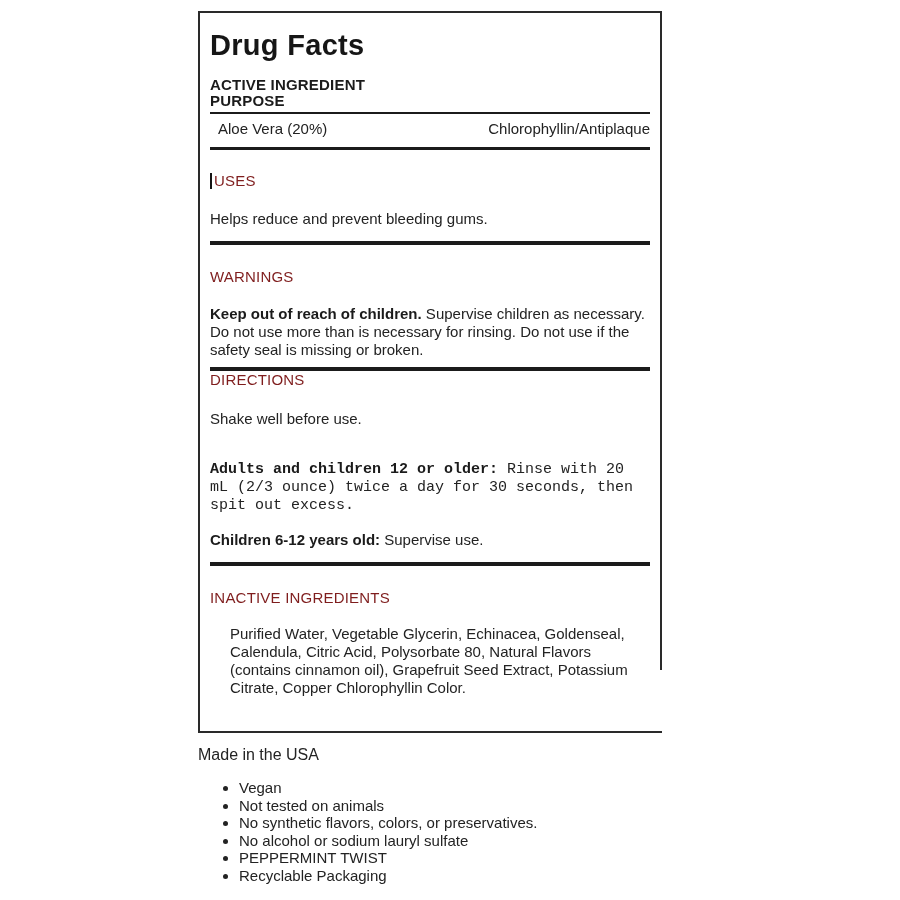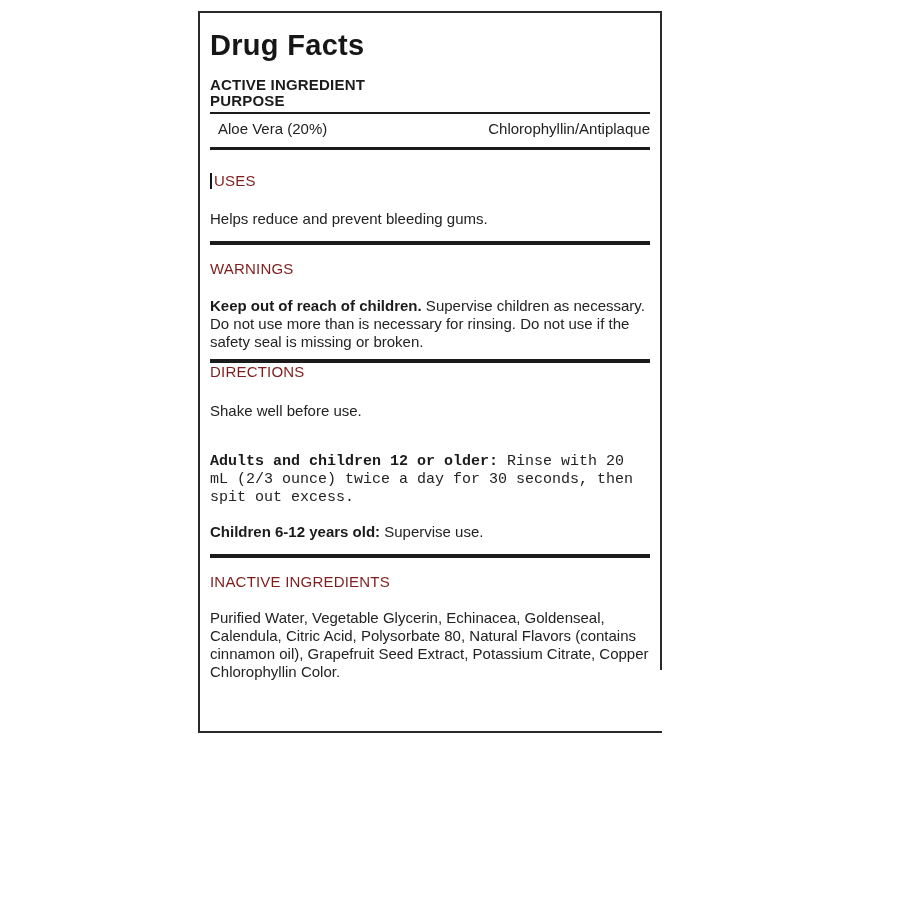--- a/index.html
+++ b/index.html
@@ -85,25 +85,25 @@
     background: #151515;
     margin-right: 2px;
     vertical-align: -3px;
   }
 
   
   .mt8  { margin-top: 8px; }
   .mt13 { margin-top: 13px; }
   .mt15 { margin-top: 33px; font-family: Liberation Mono, monospace; }
   .mt16 { margin-top: 16px; }
-  .mt19 { margin-top: 19px; }
+  .mt19 { margin-top: 19px; margin-left: 20px; }
   .mt20 { margin-top: 20px; }
   .mt21 { margin-top: 21px; }
   .mt22 { margin-top: 22px; }
-  .mt23 { margin-top: 15px; }
+  .mt23 { margin-top: 23px; }
   .mt27 { }
 
   
   .footer {
     position: absolute;
     left: 198px; top: 746px;
     width: 480px;
   }
   .made-in {
     font-size: 16px;
@@ -154,14 +154,25 @@
     <div class="sec-head mt27">DIRECTIONS</div>
     <p class="body mt22">Shake well before use.</p>
     <p class="body mt15"><b>Adults and children 12 or older:</b><span> Rinse with 20 mL (2/3 ounce) twice a day for 30 seconds, then spit out excess.</span></p>
     <p class="body mt16"><b>Children 6-12 years old:</b><span> Supervise use.</span></p>
     <div class="rule thick mt13"></div>
 
     <div class="sec-head mt23">INACTIVE INGREDIENTS</div>
     <p class="body mt19">Purified Water, Vegetable Glycerin, Echinacea, Goldenseal, Calendula, Citric Acid, Polysorbate 80, Natural Flavors (contains cinnamon oil), Grapefruit Seed Extract, Potassium Citrate, Copper Chlorophyllin Color.</p>
   </div>
 
+  <div class="footer">
+    <div class="made-in">Made in the USA</div>
+    <ul class="feature-list">
+      <li>Vegan</li>
+      <li>Not tested on animals</li>
+      <li>No synthetic flavors, colors, or preservatives.</li>
+      <li>No alcohol or sodium lauryl sulfate</li>
+      <li>PEPPERMINT TWIST</li>
+      <li>Recyclable Packaging</li>
+    </ul>
+  </div>
 
 </div>
 
 </body></html>

